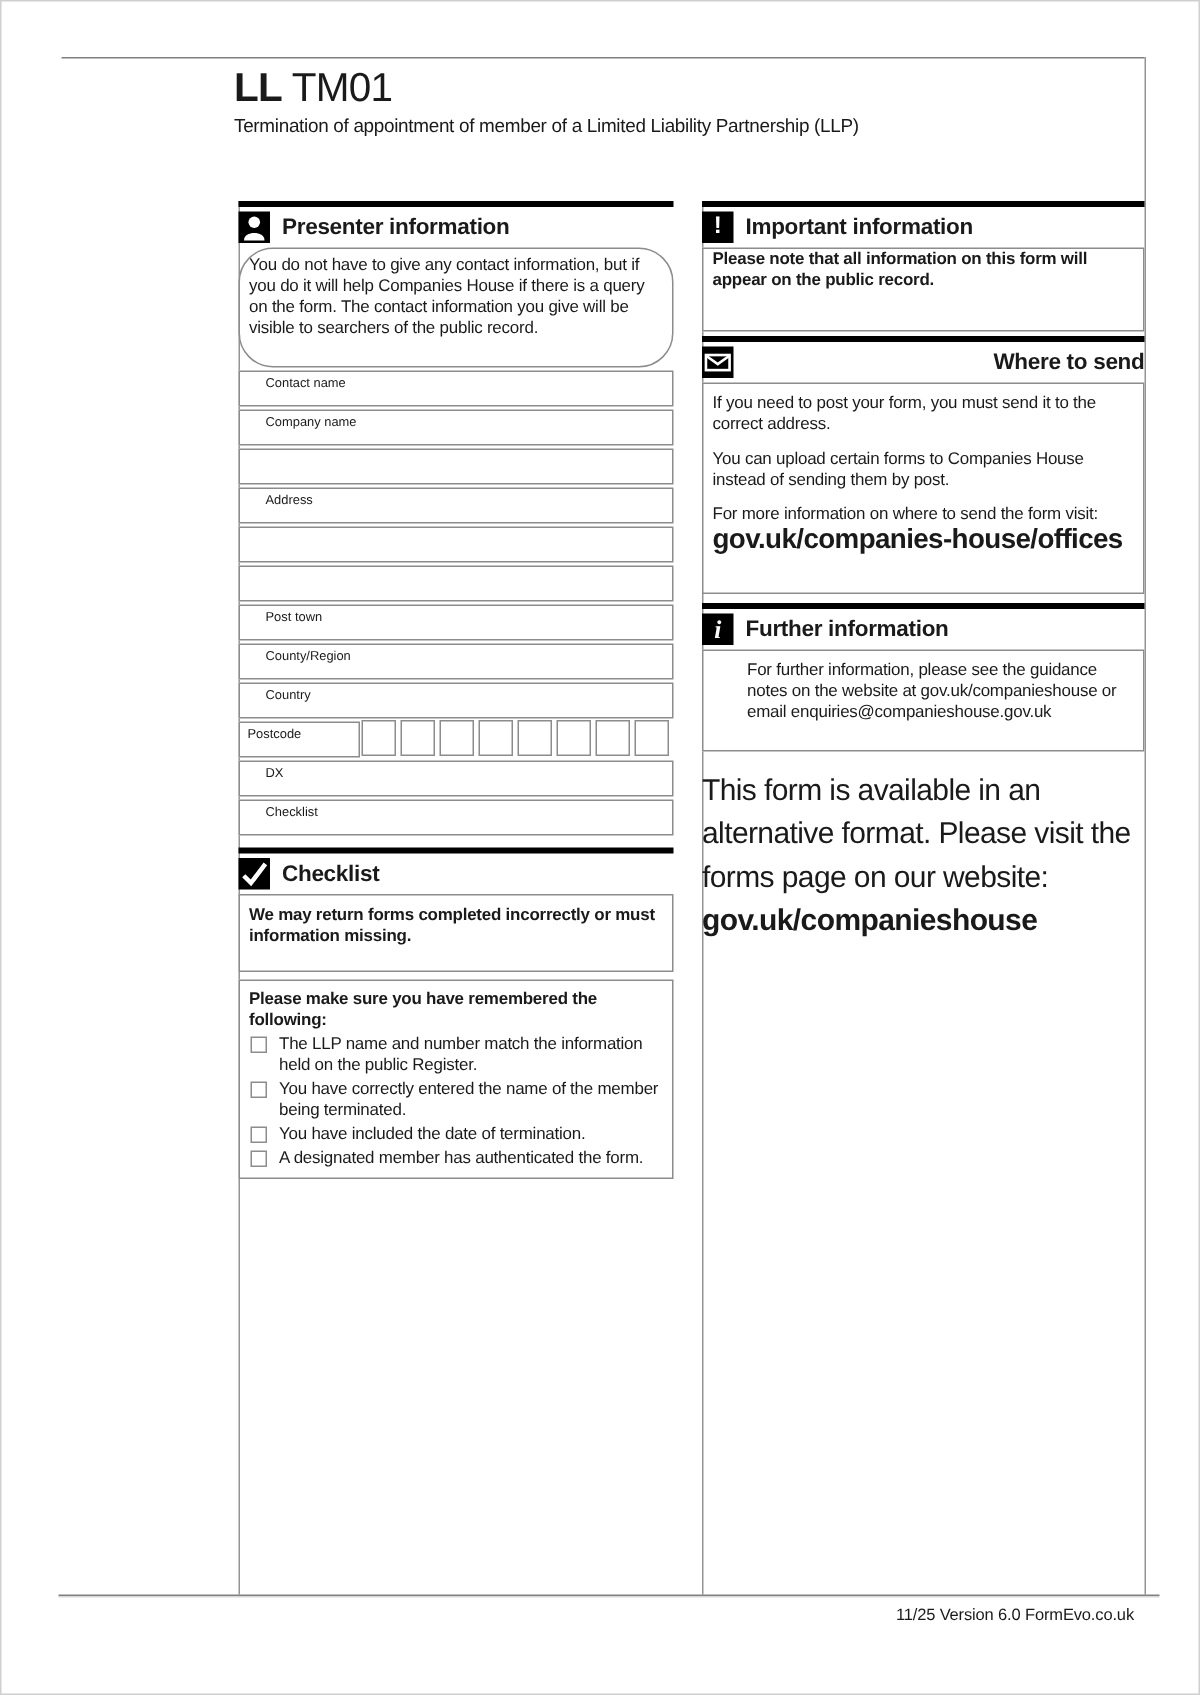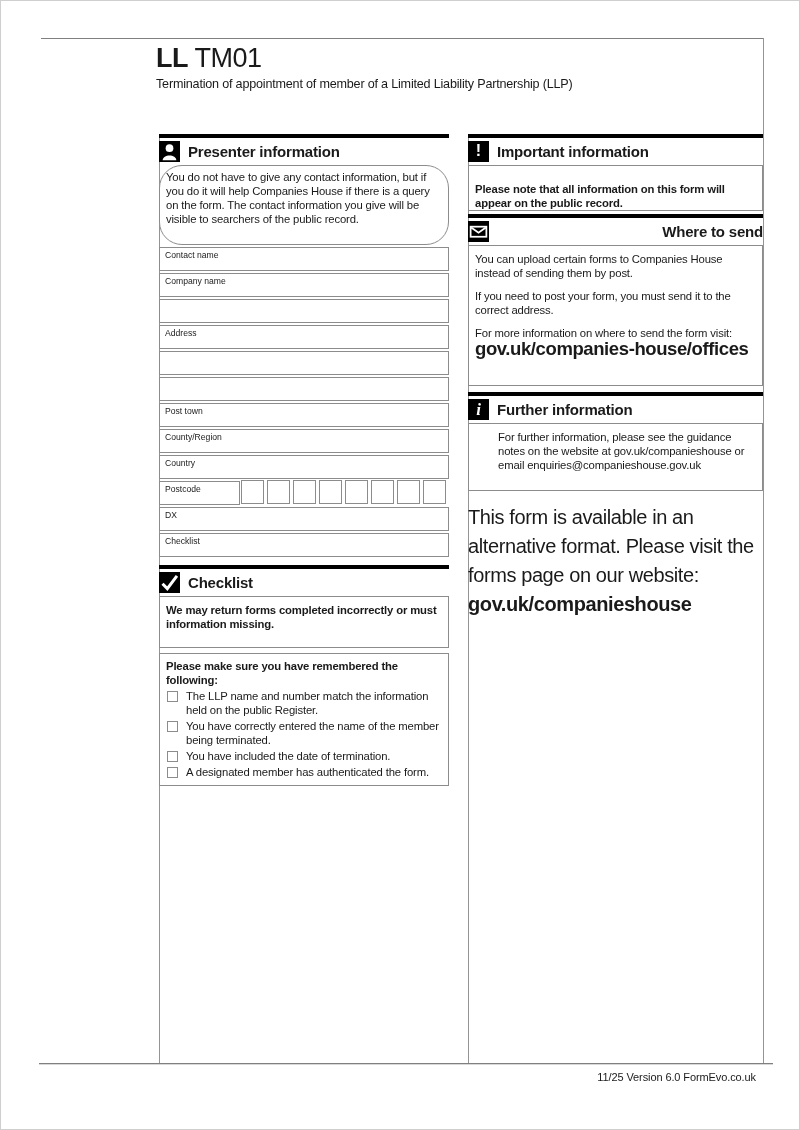--- a/index.html
+++ b/index.html
@@ -31,21 +31,21 @@
   .icon-glyph { font-weight:bold; font-size:16px; line-height:1; color:#fff; }
   .icon-glyph.italic { font-family:"Liberation Serif","DejaVu Serif",serif; font-style:italic; font-size:17px; }
   .sec-title { font-weight:bold; font-size:15px; letter-spacing:-0.2px; }
 
   .box { border:1px solid #8c8c8c; box-sizing:border-box; overflow:hidden; background:#fff; }
   .text-box { padding:4px 6px; font-size:11.3px; line-height:14px; letter-spacing:-0.15px; }
   .bold { font-weight:bold; }
 
   
   .field-row { height:24px; margin-top:2px; border:1px solid #8c8c8c; box-sizing:border-box;
-               padding:2px 5px; position:relative; background:#fff; }
+               padding:2px 17px; position:relative; background:#fff; }
   .field-label { font-size:8.6px; color:#1a1a1a; letter-spacing:0; }
   .pc-cells { position:absolute; left:82px; top:-1px; display:flex; gap:3px; }
   .pc-cell { width:23px; height:24px; border:1px solid #8c8c8c; box-sizing:border-box; background:#fff; }
   .field-row.pc-row { border:none; padding:0; }
   .pc-label-box { position:absolute; left:0; top:0; width:81px; height:24px; border:1px solid #8c8c8c;
                   box-sizing:border-box; padding:2px 5px; }
 
   
   .check-item { display:flex; margin-top:2px; }
   .check-sq { width:9px; height:9px; border:1px solid #8c8c8c; flex:0 0 auto; margin:2px 8px 0 1px; }
@@ -179,34 +179,34 @@
   </div>
 
   <div class="col col-right">
 
     <div class="sec-head">
       <span class="icon-box">
         <span class="icon-glyph">!</span>
       </span>
       <span class="sec-title">Important information</span>
     </div>
-    <div class="box text-box bold" style="height:46px; margin-top:2px; padding-top:16px;">Please note that all information on this form will appear on the public record.</div>
+    <div class="box text-box bold" style="height:56px; margin-top:2px; padding-top:0;">Please note that all information on this form will appear on the public record.</div>
 
     <div class="sec-head gap3">
       <span class="icon-box">
         <svg width="21" height="21" viewBox="0 0 24 24">
           <rect x="3" y="6.5" width="18" height="11.5" fill="none" stroke="#fff" stroke-width="2"></rect>
           <path d="M3.6 7.4 L12 13.4 L20.4 7.4" fill="none" stroke="#fff" stroke-width="2"></path>
         </svg>
       </span>
       <span class="sec-title">Where to send</span>
     </div>
     <div class="box text-box" style="height:141px; margin-top:2px; padding-top:6px;">
+      <p class="para">If you need to post your form, you must send it to the correct address.</p>
       <p class="para">You can upload certain forms to Companies House instead of sending them by post.</p>
-      <p class="para">If you need to post your form, you must send it to the correct address.</p>
       <p class="para" style="margin-bottom:2px;">For more information on where to send the form visit:</p>
       <div class="big-url">gov.uk/companies-house/offices</div>
     </div>
 
     <div class="sec-head gap6">
       <span class="icon-box">
         <span class="icon-glyph italic">i</span>
       </span>
       <span class="sec-title">Further information</span>
     </div>

